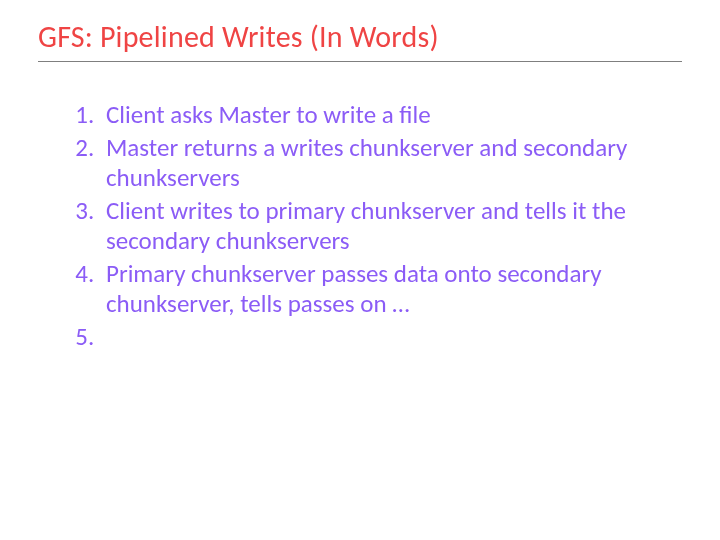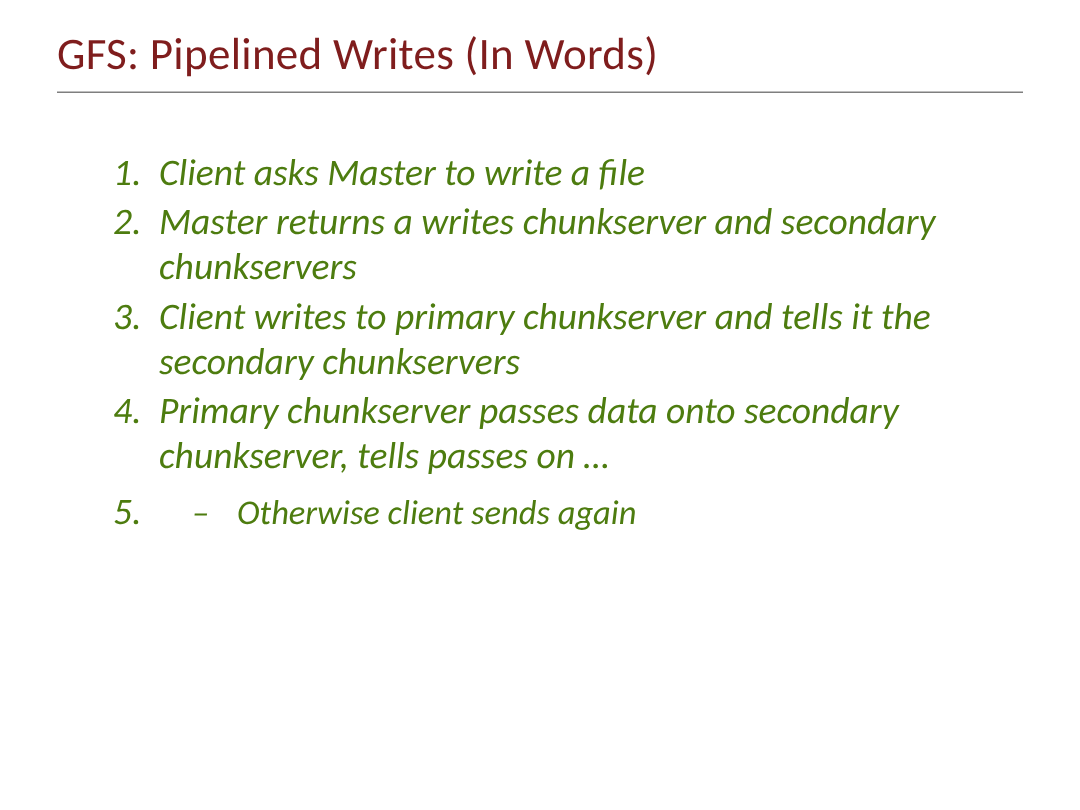--- a/index.html
+++ b/index.html
@@ -12,37 +12,36 @@
     color: #000000;
   }
   .slide {
     box-sizing: border-box;
     width: 720px;
     height: 540px;
     padding: 18px 38px 0 38px;
   }
   .title {
     font-size: 30px;
-    color: #7f1d1d;
+    color: #ef4444;
     margin: 0 0 6px 0;
     font-weight: 400;
     letter-spacing: 0.2px;
   }
   .rule {
     border: none;
     border-top: 1px solid #7f7f7f;
     margin: 0 0 38px 0;
   }
   ol.main-list {
     margin: 0;
     padding: 0 0 0 62px;
     font-size: 25px;
     line-height: 1.22;
-    color: #4d7c0f;
-    font-style: italic;
+    color: #8b5cf6;
   }
   ol.main-list > li {
     margin: 0 0 2px 0;
     padding-left: 6px;
   }
   .sub-list {
     list-style: none;
     margin: 6px 0 0 0;
     padding: 0 0 0 28px;
     font-size: 23px;
@@ -59,18 +58,15 @@
 
 <div class="slide">
   <h1 class="title">GFS: Pipelined Writes (In Words)</h1>
   <hr class="rule">
   <ol class="main-list">
     <li>Client asks Master to write a file</li>
     <li>Master returns a writes chunkserver and secondary chunkservers</li>
     <li>Client writes to primary chunkserver and tells it the secondary chunkservers</li>
     <li>Primary chunkserver passes data onto secondary chunkserver, tells passes on …</li>
     <li>
-      <ul class="sub-list">
-        <li><span>Otherwise client sends again</span></li>
-      </ul>
     </li>
   </ol>
 </div>
 
 </body></html>

